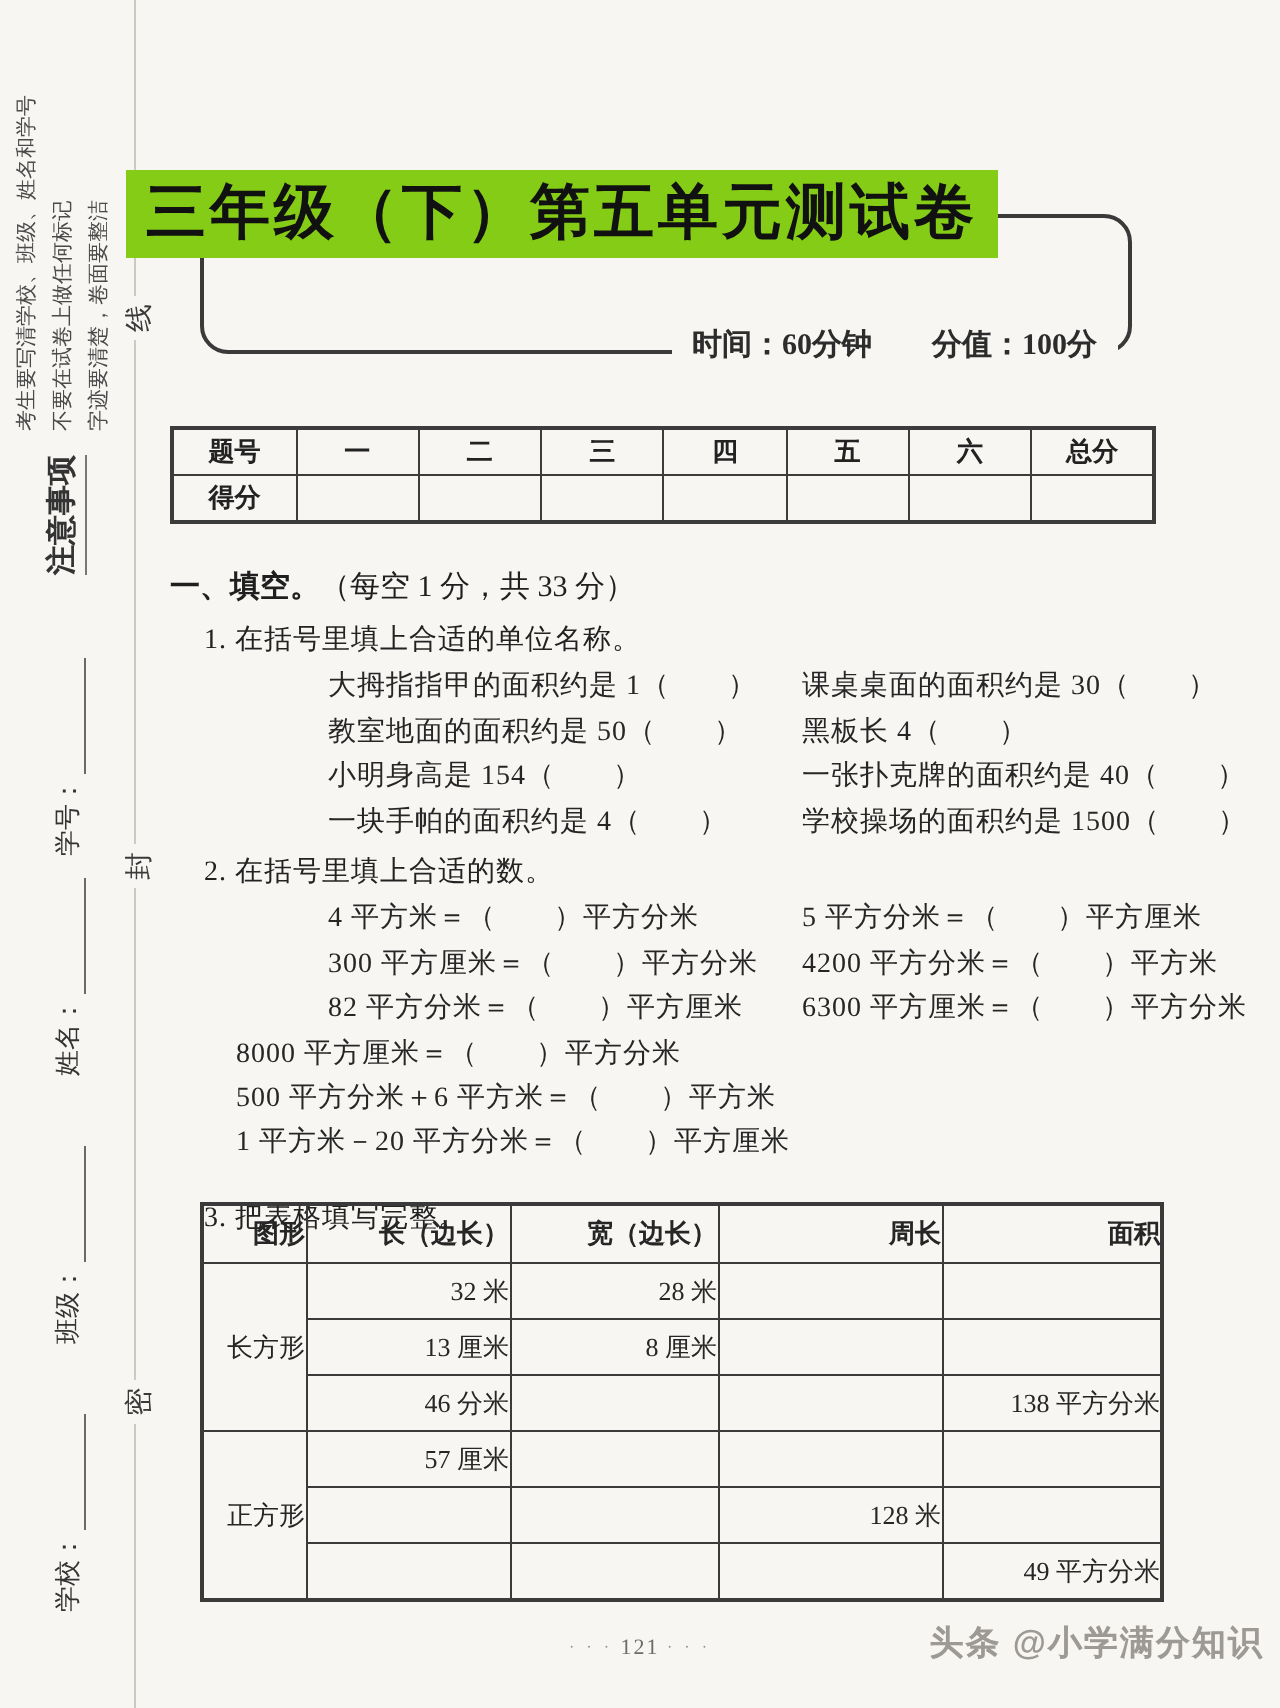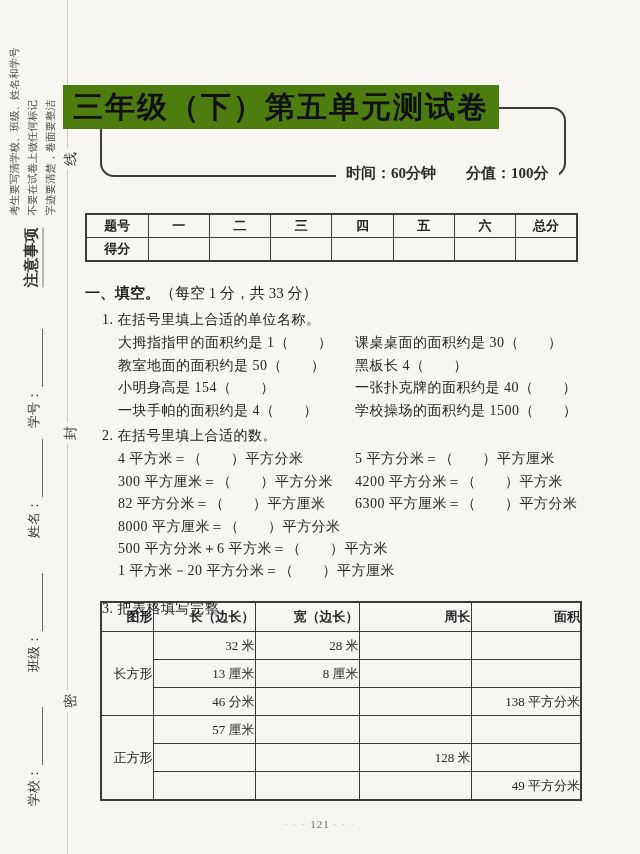--- a/index.html
+++ b/index.html
@@ -18,38 +18,38 @@
   .notice-lines{ font-size:10.5px; line-height:18px; color:#4a4a4a; white-space:nowrap; }
   .seal-char{ width:22px; height:22px; line-height:22px; text-align:center;
     font-size:14px; color:#3a3a3a; background:#f7f6f3; z-index:3; left:60px;}
   .field{ width:112px; height:18px; left:-22px; font-size:13px; color:#333;
     white-space:nowrap; display:flex; align-items:flex-end;}
   .blank{ display:inline-block; width:58px; border-bottom:1px solid #6a6a6a; height:13px; margin-left:2px;}
   
   .title-box{ position:absolute; left:100px; top:107px; width:462px; height:66px;
     border:2px solid #3a3a3a; border-radius:14px; }
   .exam-title{ position:absolute; left:0; right:78px; top:85px; text-align:center; z-index:2;}
-  .exam-title span{ display:inline-block; background:#4d7c0f; padding:0 10px;
+  .exam-title span{ display:inline-block; background:#84cc16; padding:0 10px;
     font-family:"Liberation Sans", sans-serif; font-weight:bold;
     font-size:30px; line-height:44px; letter-spacing:2px; color:#111;}
   .time-line{ position:absolute; top:163px; left:336px; z-index:2; background:#f7f6f3;
     padding:0 10px; display:flex; gap:30px; font-size:15px; font-weight:bold; color:#2c2c2c; line-height:20px;}
   
   table{ border-collapse:collapse; table-layout:fixed; }
   .score-table{ position:absolute; left:85px; top:213px; width:493px; }
   .score-table td{ border:1px solid #3c3c3c; height:22px; text-align:center;
     font-size:13px; font-weight:bold; color:#222; padding:0;}
   .score-table{ border:2px solid #3c3c3c; }
   
   .sec-head{ position:absolute; left:85px; top:284px; font-size:15px; color:#1f1f1f;}
   .sec-head .b{ font-weight:bold; }
   .q-label{ position:absolute; font-size:14px; color:#222; letter-spacing:0.5px;}
   .pair-rows{ position:absolute; left:118px; font-size:14px; letter-spacing:0.5px; color:#262626;}
   .pair-row{ display:flex; height:22.5px; align-items:center;}
-  .pair-row .lcol{ width:237px; }
+  .pair-row .lcol{ width:237px;margin-left:46px; }
   .single-row{ height:22px; display:flex; align-items:center;}
   
   .dim-table{ position:absolute; left:100px; top:601px; width:480px; border:2px solid #3a3a3a;}
   .dim-table td,.dim-table th{ border:1px solid #3a3a3a; text-align:right;
     font-size:13px; font-weight:normal; color:#262626; padding:0; height:27px;}
   .dim-table th{ font-weight:bold; height:28px;}
   .dim-table .gname{ font-weight:normal; }
   
   .page-num{ position:absolute; left:0; right:0; top:818px; text-align:center;
     font-size:11px; color:#6f6c68; letter-spacing:1px;}
@@ -243,14 +243,15 @@
       <td>49 平方分米</td>
     </tr>
   </tbody>
     </table>
 
   <div class="page-num">
     <span class="dots">· · ·</span>
     <span>121</span>
     <span class="dots">· · ·</span>
   </div>
+  <div class="watermark">头条 @小学满分知识</div>
 
 </div>
 
 </body></html>

